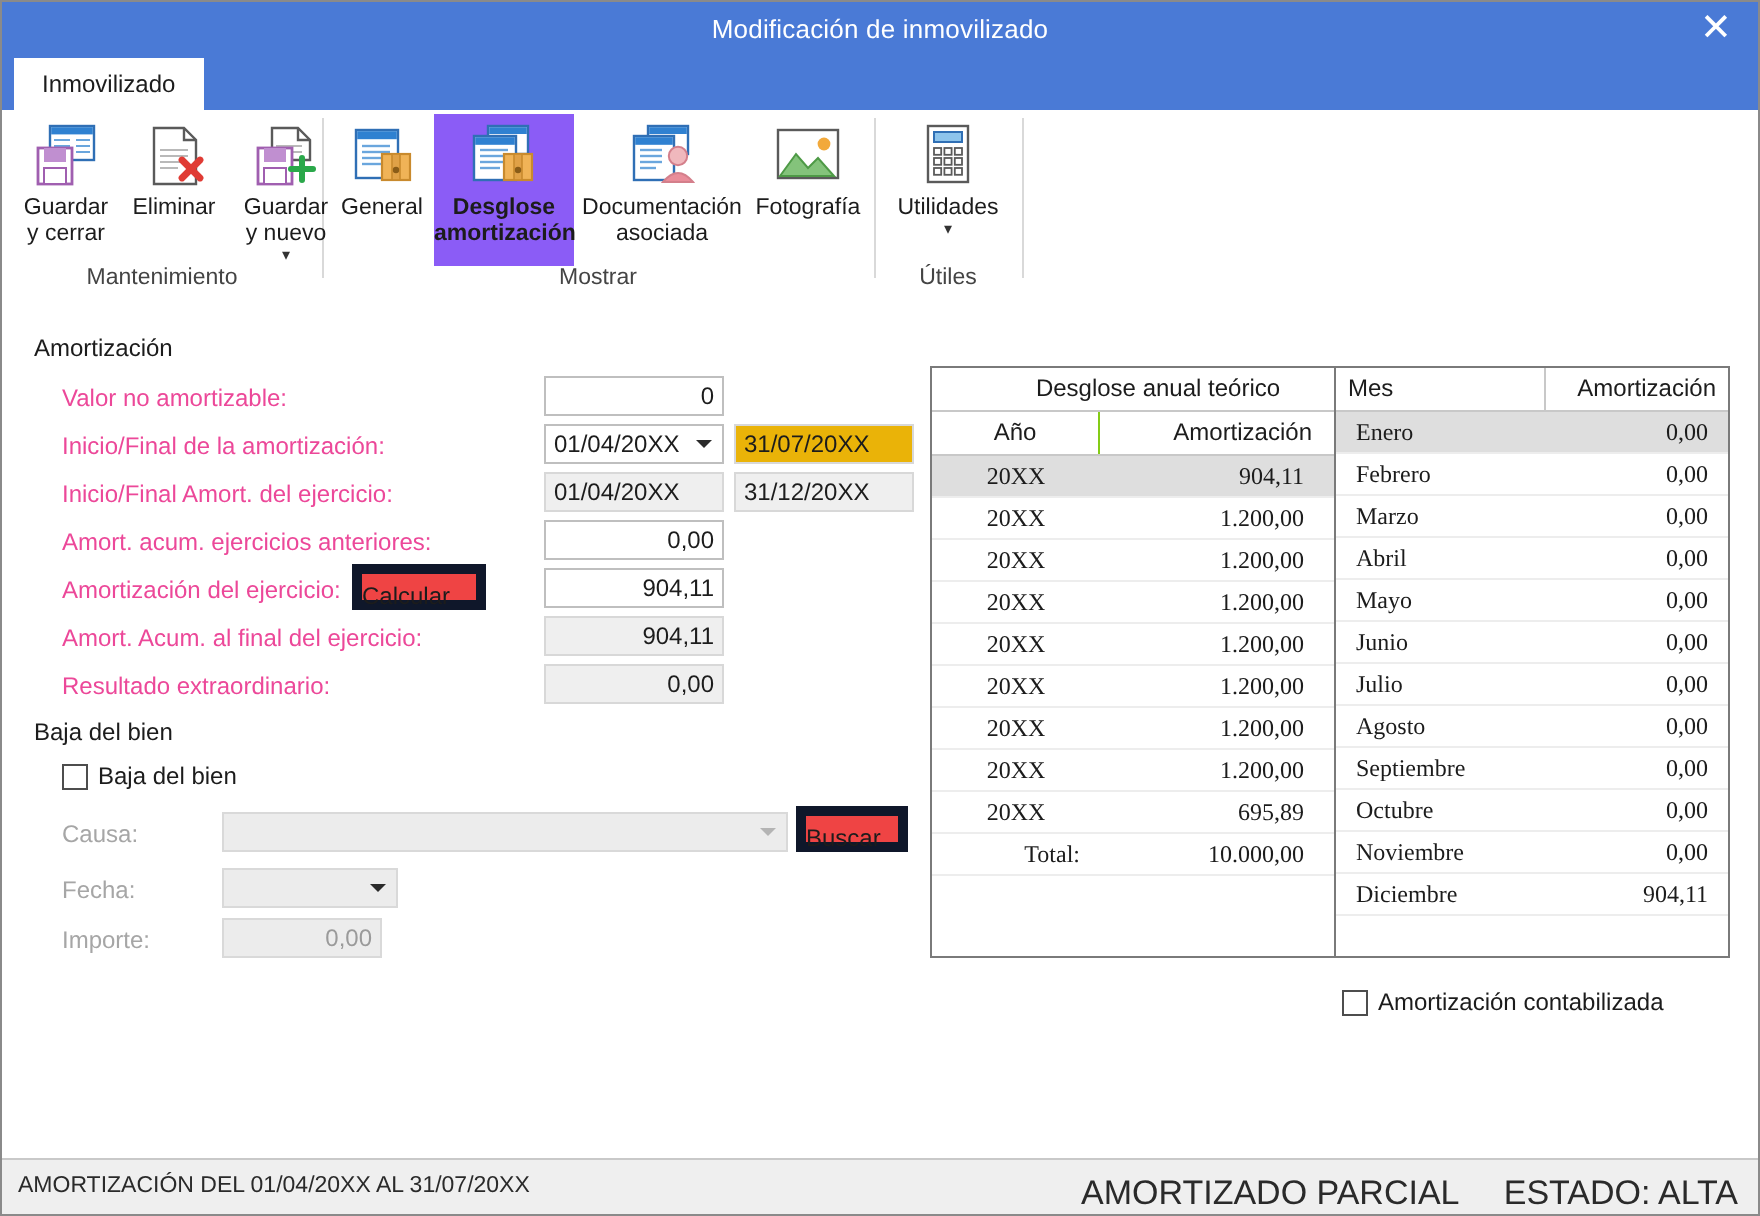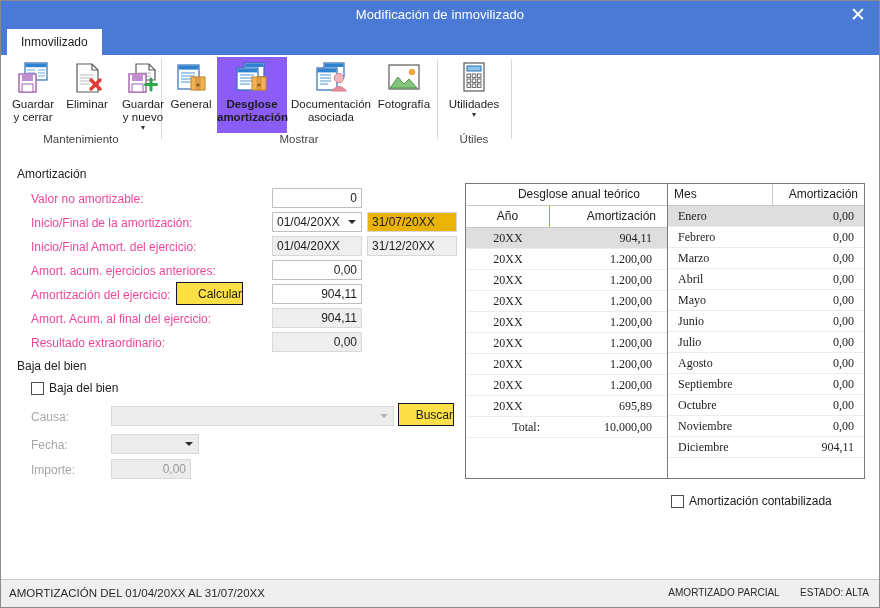--- a/index.html
+++ b/index.html
@@ -188,26 +188,26 @@
     width: 0; height: 0;
     border-left: 4px solid transparent;
     border-right: 4px solid transparent;
     border-top: 4px solid #2b2b2b;
   }
   .combo.dis .arr { border-top-color: #b4b4b4; }
 
   .btn {
     position: absolute;
     box-sizing: border-box;
-    border: 1px solid #0f172a;
-    background: #fde047;
+    border: 5px solid #0f172a;
+    background: #ef4444;
     font-family: "Liberation Sans", sans-serif;
     font-size: 12px;
     color: #1c1c1c;
-    text-align: right;
+    text-align: left;
     cursor: pointer;
   }
 
   .chk-row {
     position: absolute;
     display: flex;
     align-items: center;
     cursor: pointer;
   }
   .chk-box {
@@ -287,21 +287,21 @@
   }
   .st-left {
     position: absolute;
     left: 8px; top: 7px;
     font-size: 11.5px;
     color: #2a2a2a;
   }
   .st-right {
     position: absolute;
     right: 10px; top: 7px;
-    font-size: 10px;
+    font-size: 17px;
     color: #2a2a2a;
   }
   .st-right span { margin-left: 18px; }
 </style>
 </head>
 <body>
 
 <div id="app">
 
   <div class="titlebar">

